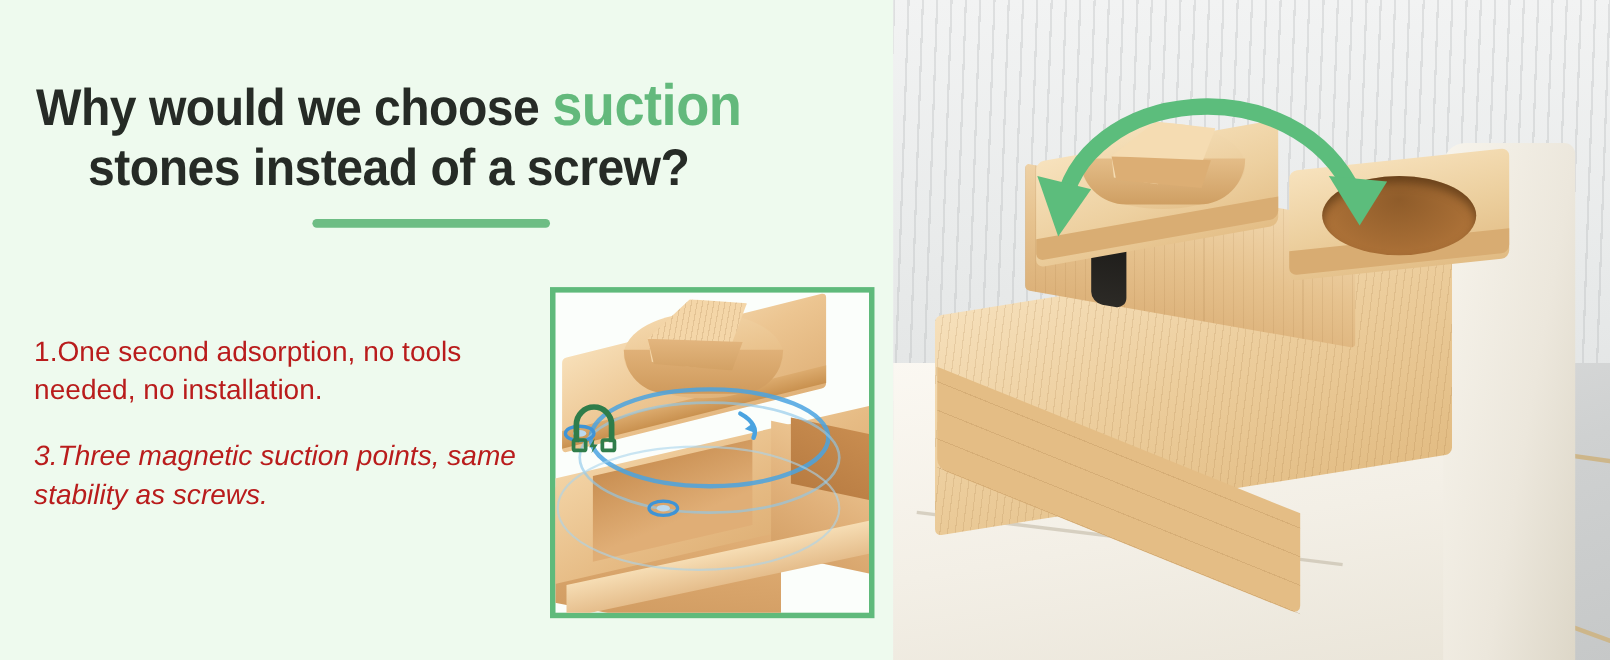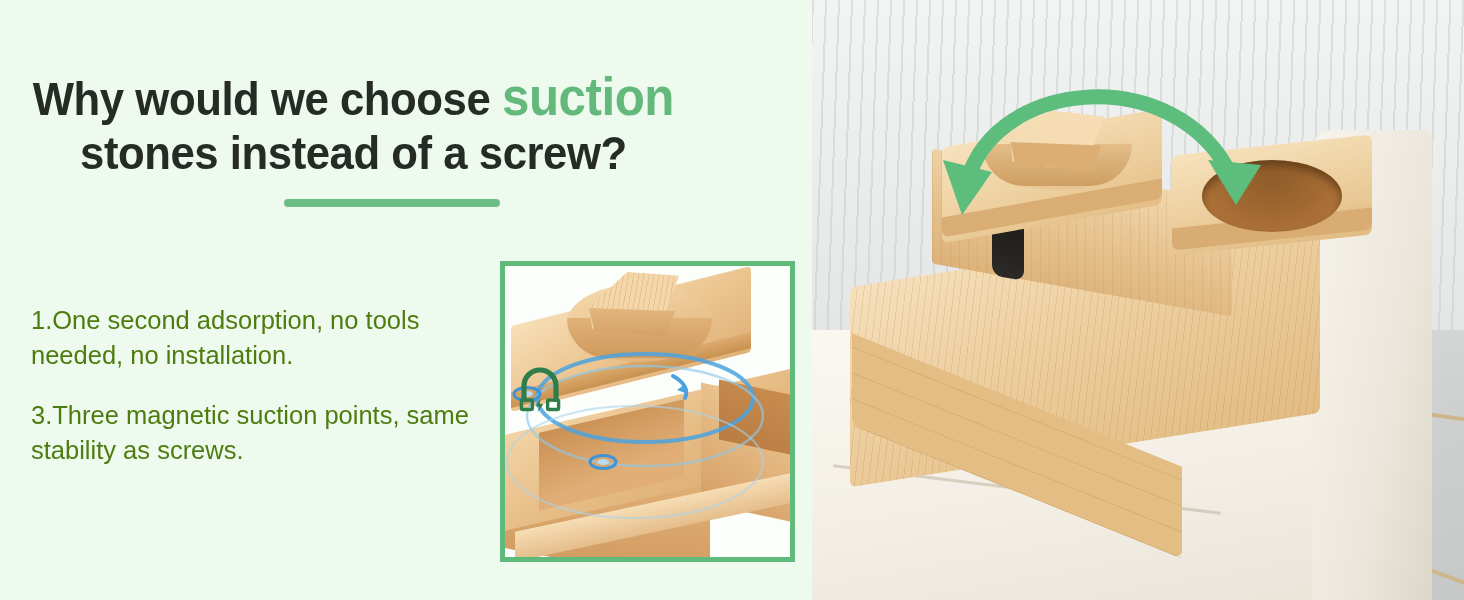--- a/index.html
+++ b/index.html
@@ -37,26 +37,26 @@
 
   .rule{
     position:absolute;left:284px;top:199px;
     width:216px;height:8px;border-radius:4px;
     background:#6dbd84;
   }
 
   
   .bullets{
     position:absolute;left:31px;top:277px;width:455px;
-    color:#4d7c0f;
+    color:#b91c1c;
     font-size:25.5px;
     line-height:35px;
   }
   .bullet{margin-bottom:20px;}
-  .bullet:last-child{margin-bottom:4px;}
+  .bullet:last-child{margin-bottom:4px;font-style:italic;}
 
   
   .inset{
     position:absolute;left:500px;top:261px;
     width:295px;height:301px;
     border:5px solid #5fba7b;
     background:#fbfefb;
     box-sizing:border-box;
     overflow:hidden;
   }

